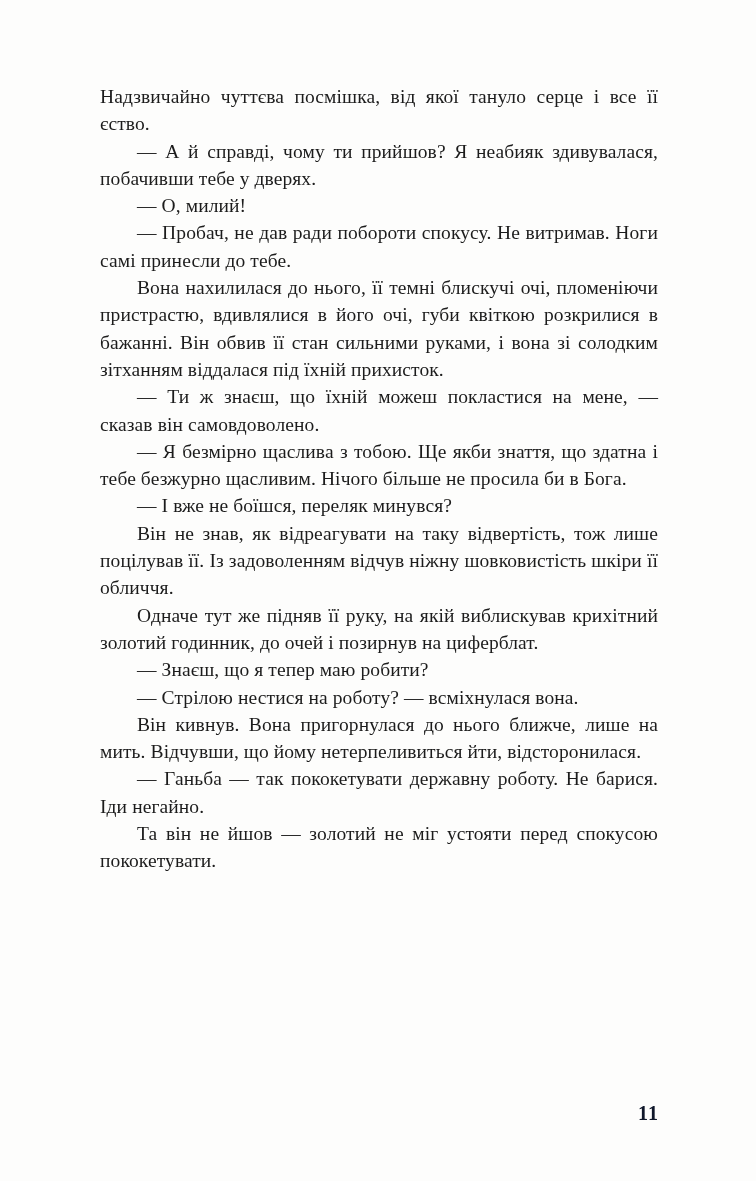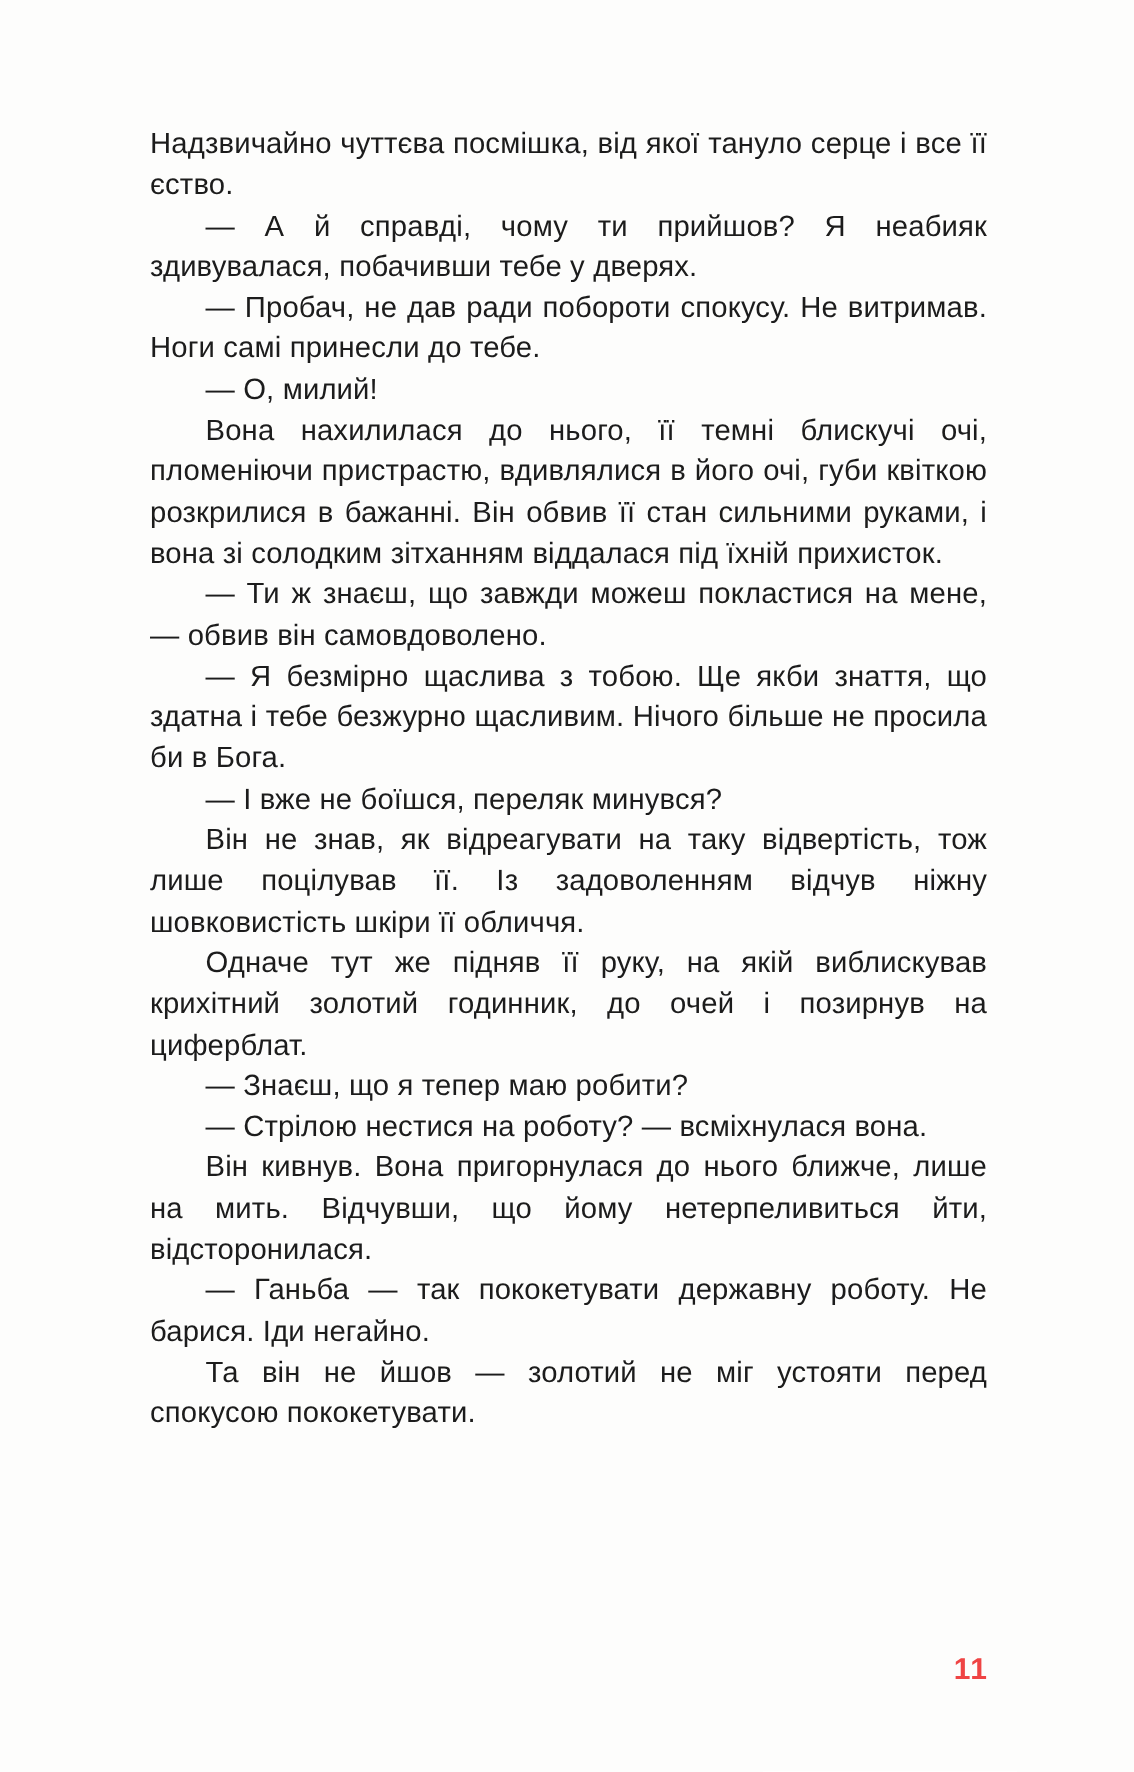--- a/index.html
+++ b/index.html
@@ -7,21 +7,21 @@
     padding: 0;
     background: #ffffff;
   }
   .page {
     position: relative;
     width: 756px;
     height: 1181px;
     background: #fefefdff;
     background: #fdfdfc;
     overflow: hidden;
-    font-family: Liberation Sans, sans-serif;
+    font-family: Liberation Serif, serif;
     color: #1c1c1c;
   }
   .text-block {
     position: absolute;
     left: 100px;
     top: 83px;
     width: 558px;
     font-size: 19.5px;
     line-height: 27.3px;
     text-align: justify;
@@ -35,34 +35,34 @@
   .text-block p.no-indent {
     text-indent: 0;
   }
   .page-number {
     position: absolute;
     right: 97px;
     bottom: 56px;
     font-size: 20px;
     font-weight: bold;
     letter-spacing: 1px;
-    color: #ef4444;
+    color: #0f172a;
   }
 </style>
 </head>
 <body>
 
 <div class="page">
   <div class="text-block">
     <p class="no-indent">Надзвичайно чуттєва посмішка, від якої тануло серце і все її єство.</p>
     <p>— А й справді, чому ти прийшов? Я неабияк здивувалася, побачивши тебе у дверях.</p>
+    <p>— О, милий!</p>
     <p>— Пробач, не дав ради побороти спокусу. Не витримав. Ноги самі принесли до тебе.</p>
-    <p>— О, милий!</p>
     <p>Вона нахилилася до нього, її темні блискучі очі, пломеніючи пристрастю, вдивлялися в його очі, губи квіткою розкрилися в бажанні. Він обвив її стан сильними руками, і вона зі солодким зітханням віддалася під їхній прихисток.</p>
-    <p>— Ти ж знаєш, що завжди можеш покластися на мене, — обвив він самовдоволено.</p>
+    <p>— Ти ж знаєш, що їхній можеш покластися на мене, — сказав він самовдоволено.</p>
     <p>— Я безмірно щаслива з тобою. Ще якби знаття, що здатна і тебе безжурно щасливим. Нічого більше не просила би в Бога.</p>
     <p>— І вже не боїшся, переляк минувся?</p>
     <p>Він не знав, як відреагувати на таку відвертість, тож лише поцілував її. Із задоволенням відчув ніжну шовковистість шкіри її обличчя.</p>
     <p>Одначе тут же підняв її руку, на якій виблискував крихітний золотий годинник, до очей і позирнув на циферблат.</p>
     <p>— Знаєш, що я тепер маю робити?</p>
     <p>— Стрілою нестися на роботу? — всміхнулася вона.</p>
     <p>Він кивнув. Вона пригорнулася до нього ближче, лише на мить. Відчувши, що йому нетерпеливиться йти, відсторонилася.</p>
     <p>— Ганьба — так пококетувати державну роботу. Не барися. Іди негайно.</p>
     <p>Та він не йшов — золотий не міг устояти перед спокусою пококетувати.</p>
   </div>

